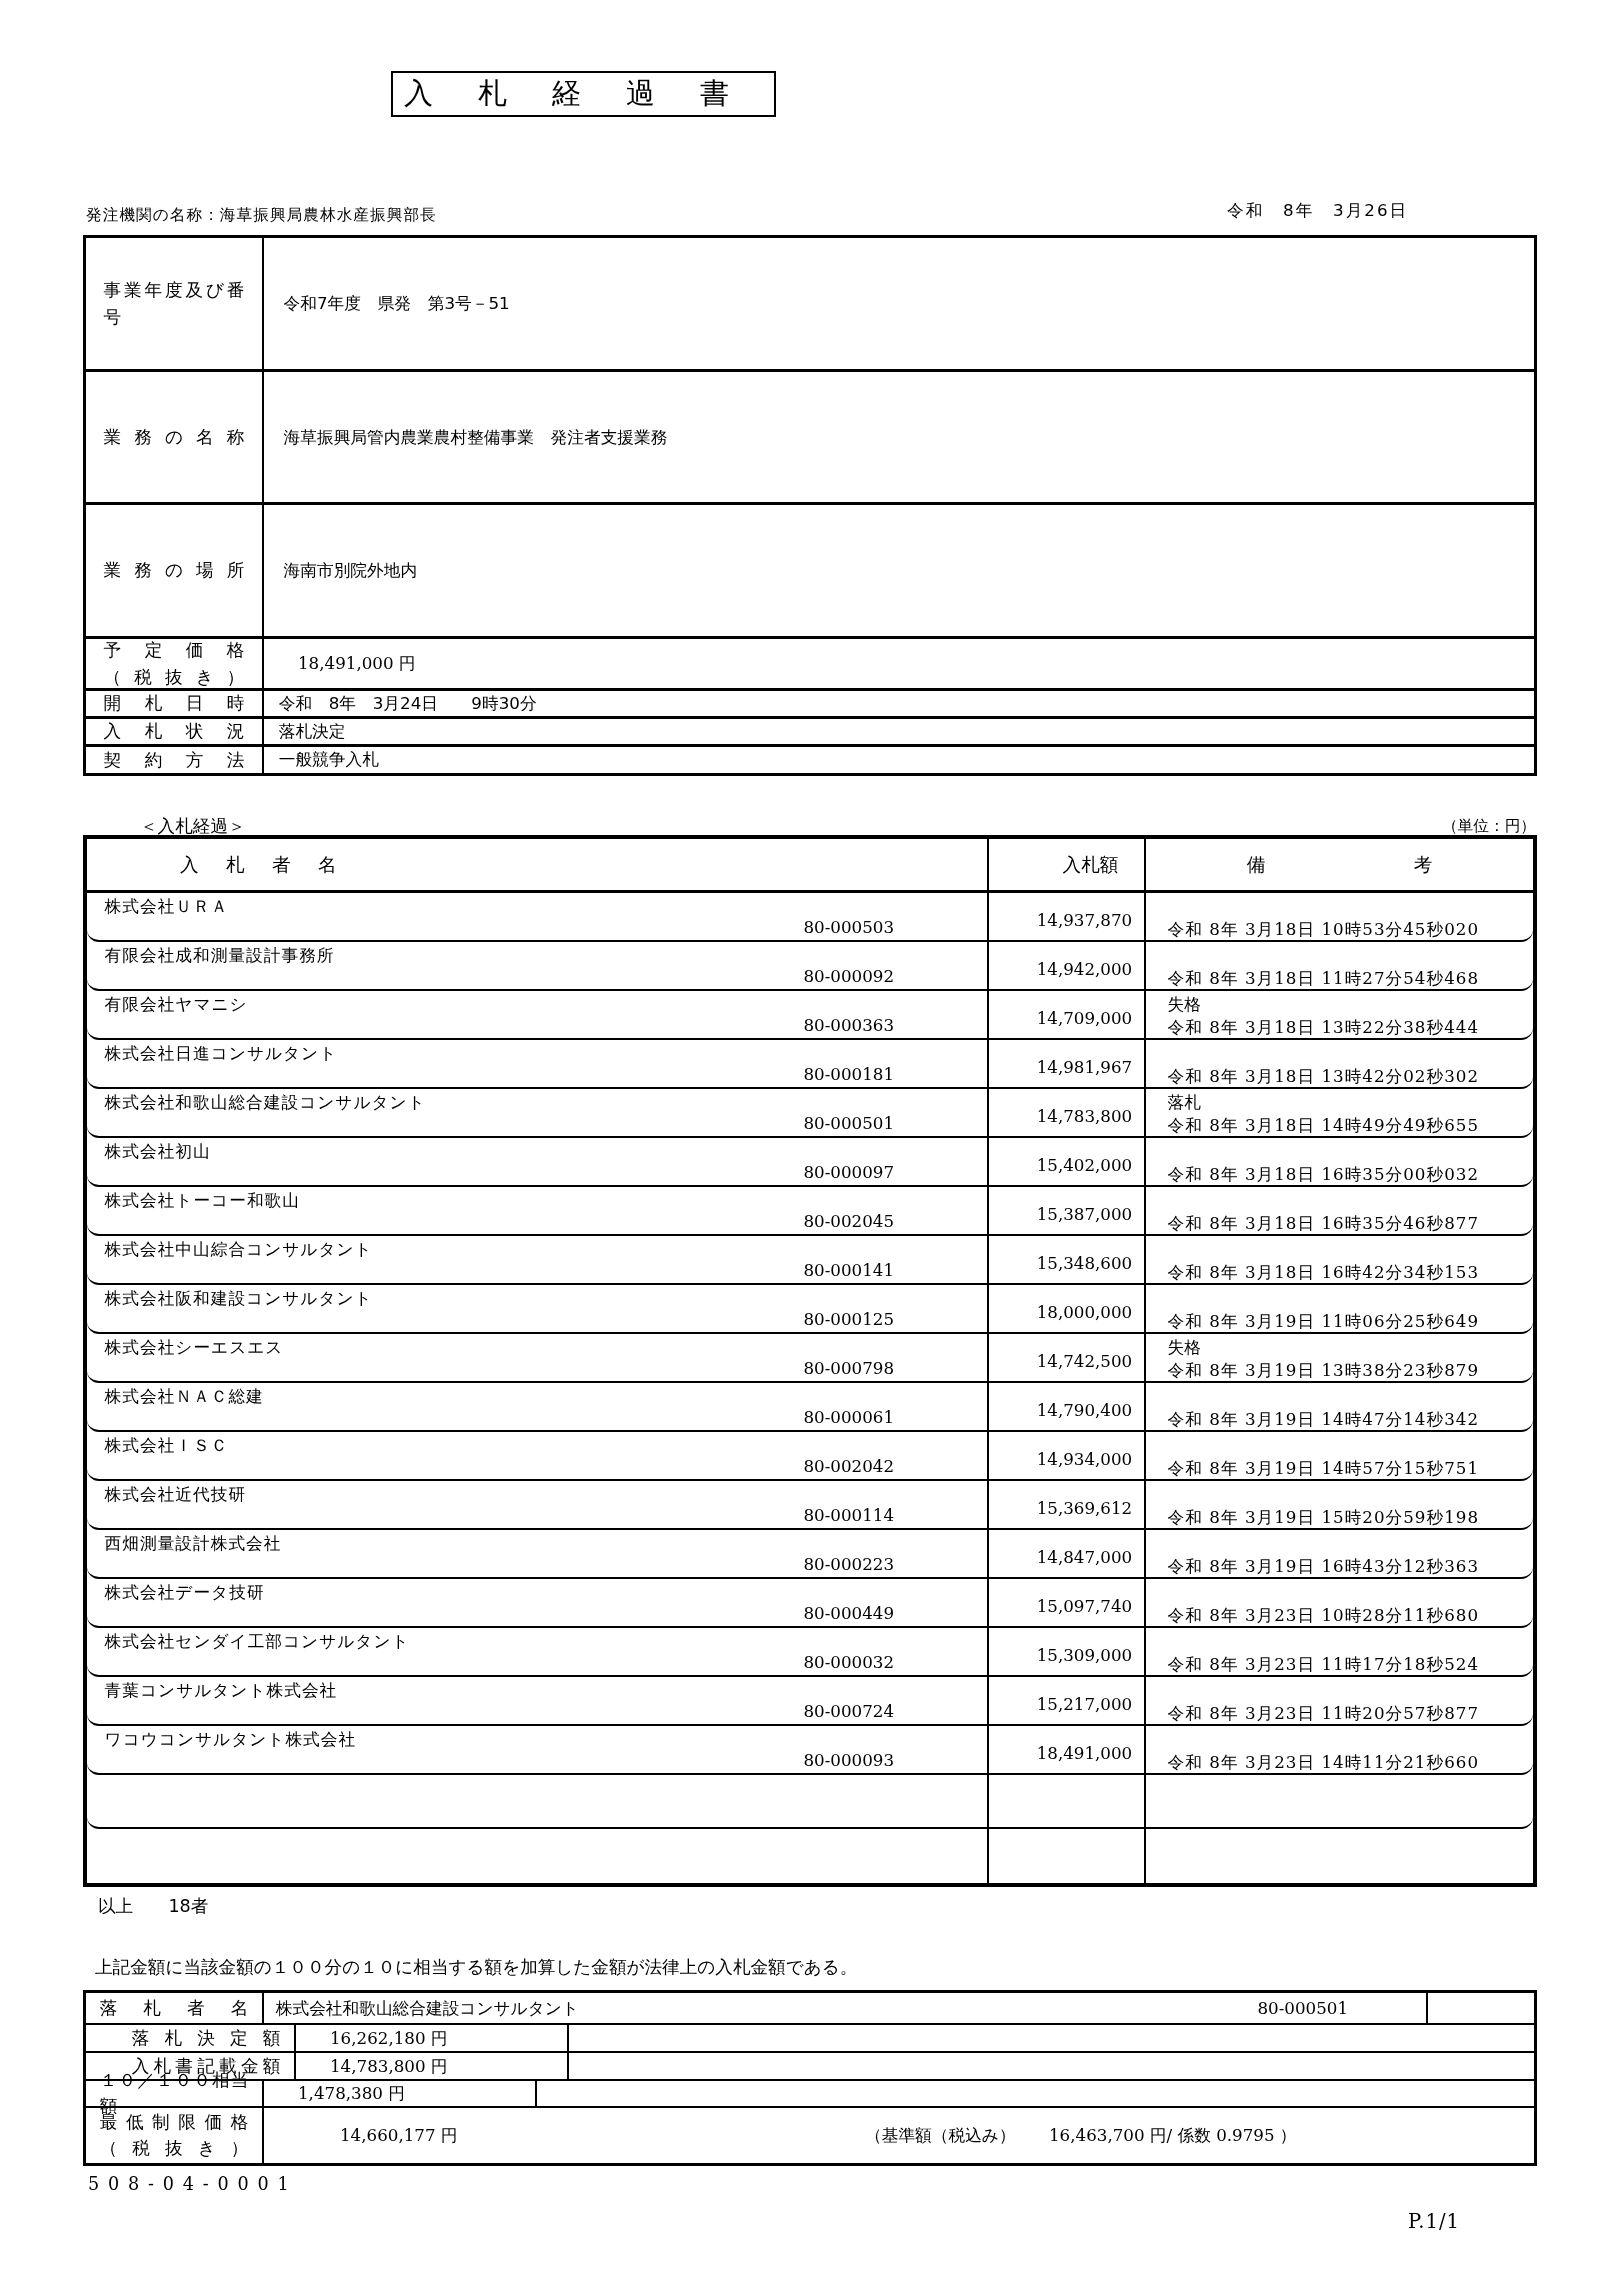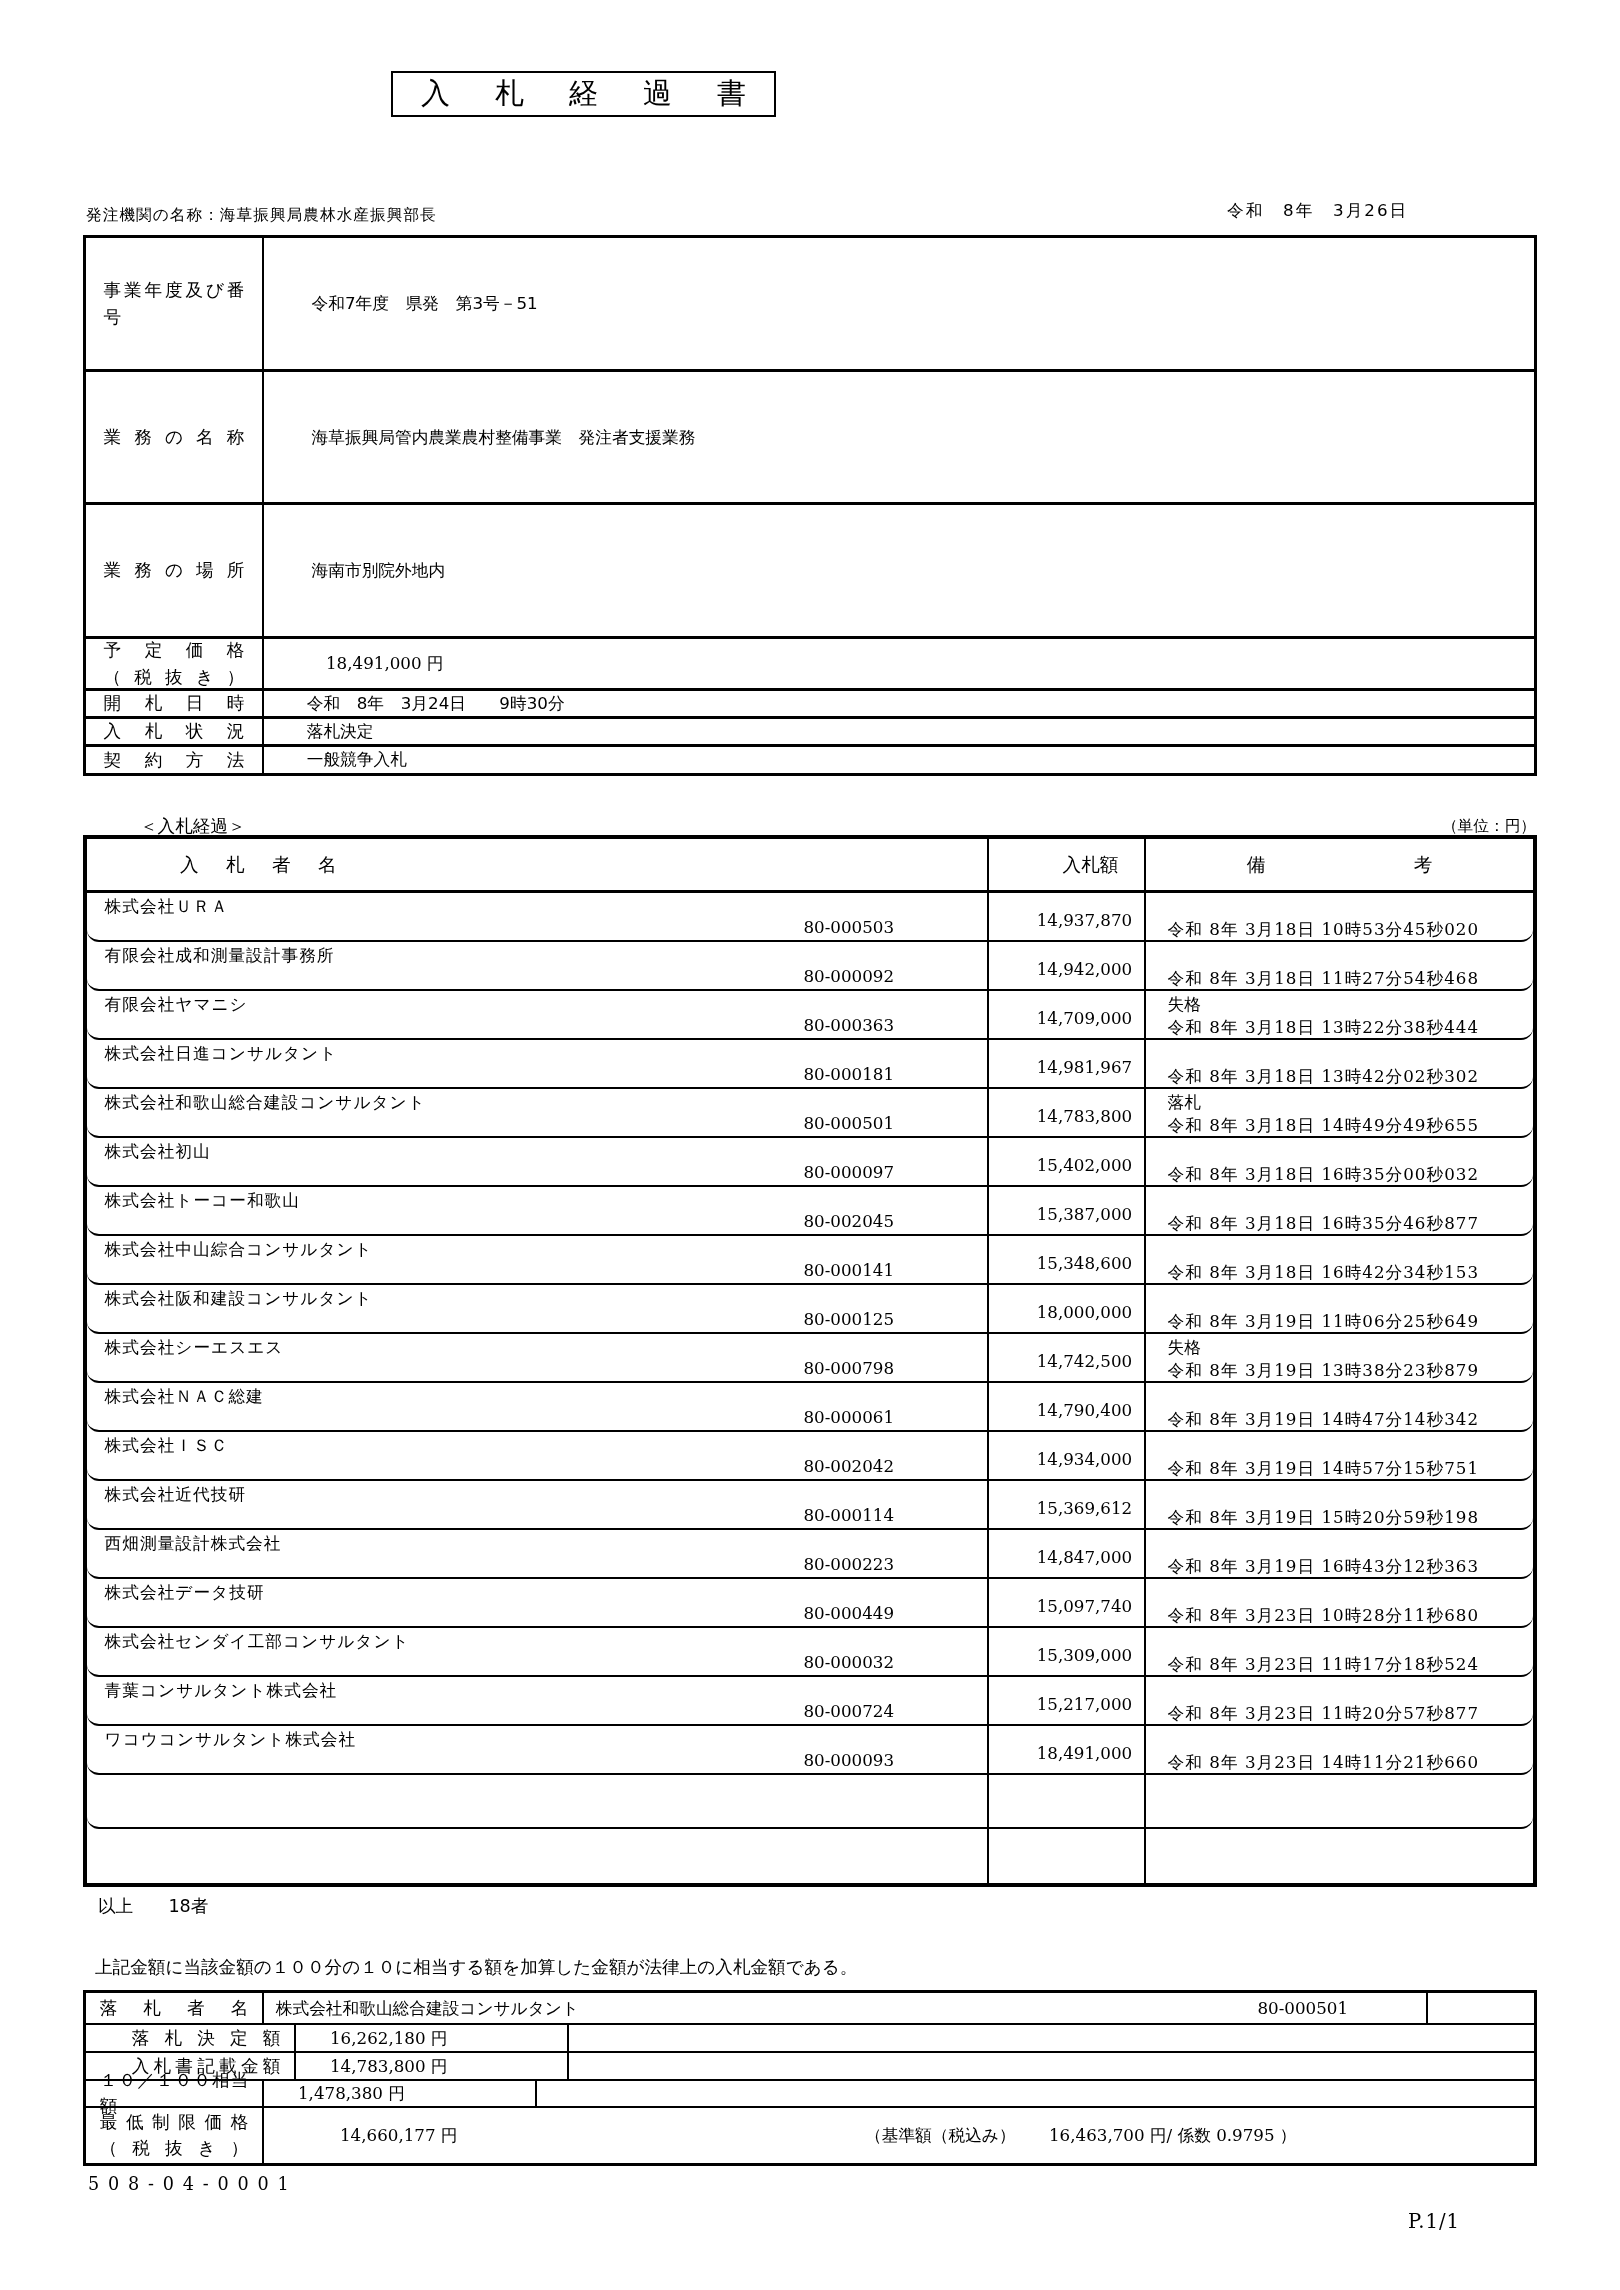--- a/index.html
+++ b/index.html
@@ -6,31 +6,31 @@
   .page{
     position:relative;width:1620px;height:2291px;background:#fff;
     font-family:"DejaVu Sans","Liberation Sans",sans-serif;color:#000;
     margin:0 auto;overflow:hidden;
   }
   .num{font-family:"DejaVu Serif","Liberation Serif",serif;}
   
   .title-box{
     position:absolute;left:391px;top:71px;width:385px;height:46px;
     border:2.9px solid #000;box-sizing:border-box;
-    display:flex;align-items:center;justify-content:center;
+    display:flex;align-items:center;justify-content:flex-end;
     font-size:29px;letter-spacing:45px;text-indent:45px;white-space:nowrap;
   }
   .agency{position:absolute;left:86px;top:205px;font-size:15.7px;letter-spacing:1px;}
   .doc-date{position:absolute;left:1227px;top:199px;font-size:16.7px;letter-spacing:2px;}
   
   .info-table{
     position:absolute;left:83px;top:235px;width:1454px;
     border:3.9px solid #000;box-sizing:border-box;
   }
-  .irow{display:flex;border-bottom:3.9px solid #000;box-sizing:border-box;gap:28px;}
+  .irow{display:flex;border-bottom:3.9px solid #000;box-sizing:border-box;}
   .irow:last-child{border-bottom:none;}
   .icell-label{
     flex:0 0 178px;border-right:2.9px solid #000;box-sizing:border-box;
     display:flex;align-items:center;padding:0 17.6px;font-size:17.6px;
   }
   .jlabel{
     width:100%;text-align:justify;text-align-last:justify;
     white-space:pre-line;line-height:1.5;
   }
   .icell-value{

